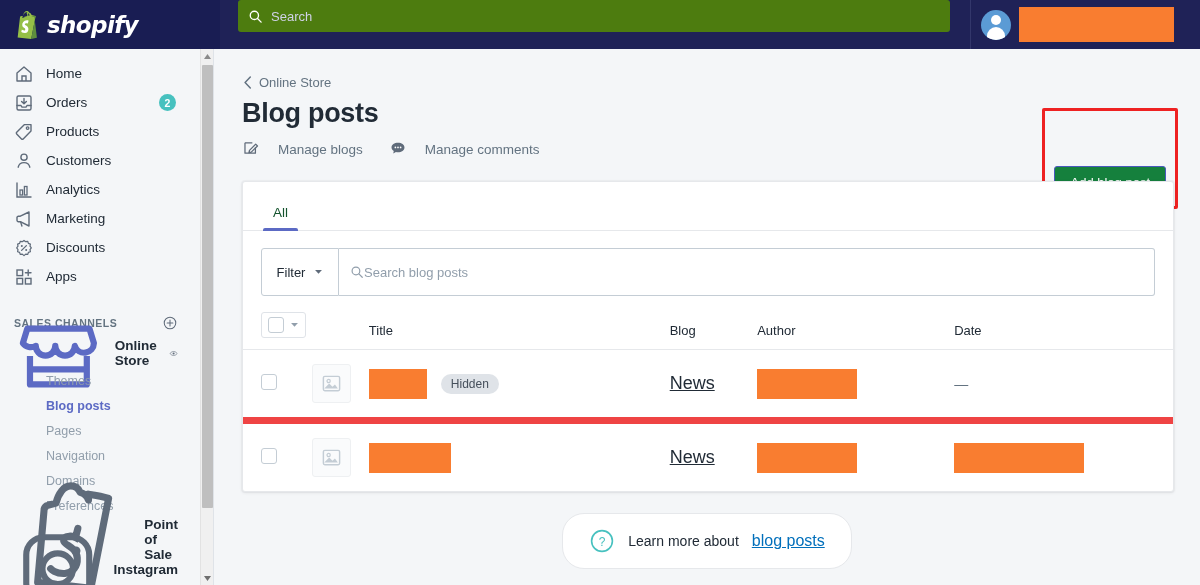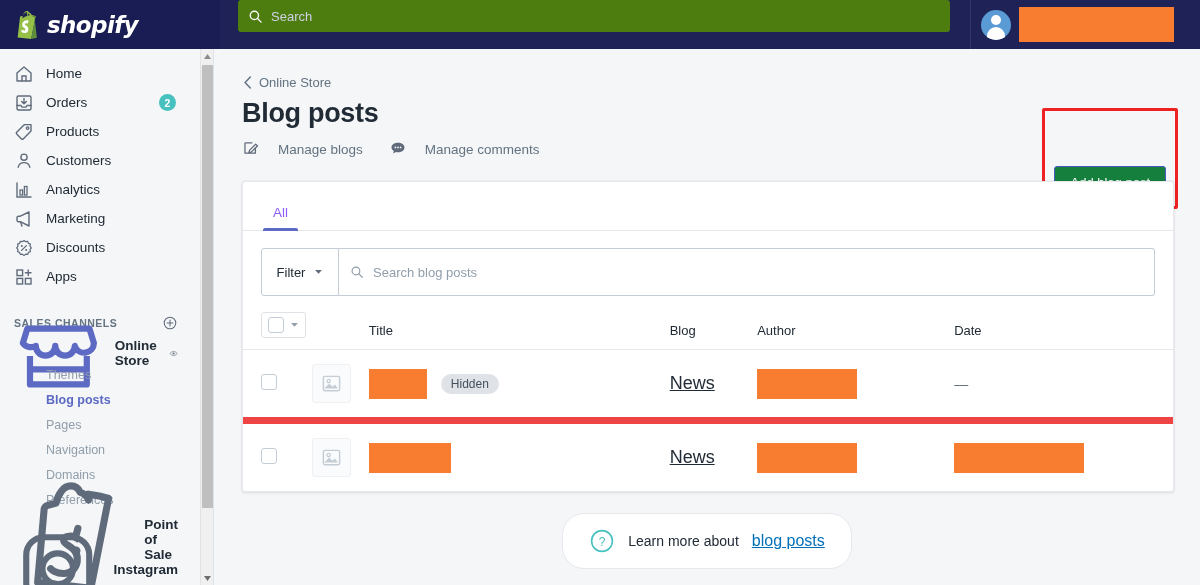--- a/index.html
+++ b/index.html
@@ -72,21 +72,21 @@
   }
   .nav-gap { height: 10px; }
   .section-head {
     height: 30px; display: flex; align-items: center;
     padding: 0 22px 0 14px; justify-content: space-between;
   }
   .section-head .t {
     font-size: 10.5px; font-weight: bold; letter-spacing: .5px;
     color: #637381;
   }
-  .sub-item { height: 25px; display: flex; padding-left: 46px; }
+  .sub-item { height: 25px; display: flex; align-items: center; padding-left: 46px; }
   .sub-item .lbl { font-size: 12.5px; color: #919eab; }
   .sub-item.active .lbl { color: #5c6ac4; font-weight: bold; }
   .channel-row {
     height: 30px; display: flex; align-items: center;
     padding: 0 22px 0 14px; gap: 12px;
   }
   .channel-row .lbl { font-size: 13.5px; color: #212b36; font-weight: bold; flex: 1; }
 
   
   .sb-track {
@@ -139,35 +139,35 @@
 
   
   .card {
     position: absolute; left: 28px; top: 132px; width: 932px;
     background: #ffffff; border: 1px solid #e6e8eb; border-radius: 3px;
     box-shadow: 0 0 0 1px rgba(63,63,68,.03), 0 1px 3px rgba(63,63,68,.10);
   }
   .tabs { height: 49px; display: flex; align-items: flex-end; border-bottom: 1px solid #e6e8eb; }
   .tab {
     margin-left: 20px; padding: 0 10px 10px; font-size: 13.5px;
-    color: #8b5cf6; position: relative;
+    color: #14532d; position: relative;
   }
   .tab.active::after {
     content: ""; position: absolute; left: 0; right: 0; bottom: -1px;
     height: 3px; background: #5c6ac4; border-radius: 2px 2px 0 0;
   }
   .filter-row { display: flex; margin: 17px 18px 0; height: 48px; }
   .filter-btn {
     width: 78px; border: 1px solid #c4cdd5; border-radius: 3px 0 0 3px;
     background: #ffffff; display: flex; align-items: center;
     justify-content: center; gap: 9px; font-size: 13px; color: #212b36;
   }
   .filter-search {
     flex: 1; border: 1px solid #c4cdd5; border-left: none; border-radius: 0 3px 3px 0;
-    display: flex; align-items: center; gap: 9px; padding: 0 11px;
+    display: flex; align-items: center; padding: 0 11px;
   }
   .filter-search .ph { font-size: 13px; color: #919eab; }
 
   table.list { width: 100%; border-collapse: collapse; margin-top: 16px; }
   table.list th {
     font-size: 13px; font-weight: normal; color: #212b36;
     text-align: left; padding: 0 0 11px 0; vertical-align: bottom;
   }
   table.list thead tr { border-bottom: 1px solid #e6e8eb; }
   table.list td { padding: 14px 0; border-bottom: 7px solid #ef4444; vertical-align: middle; }

